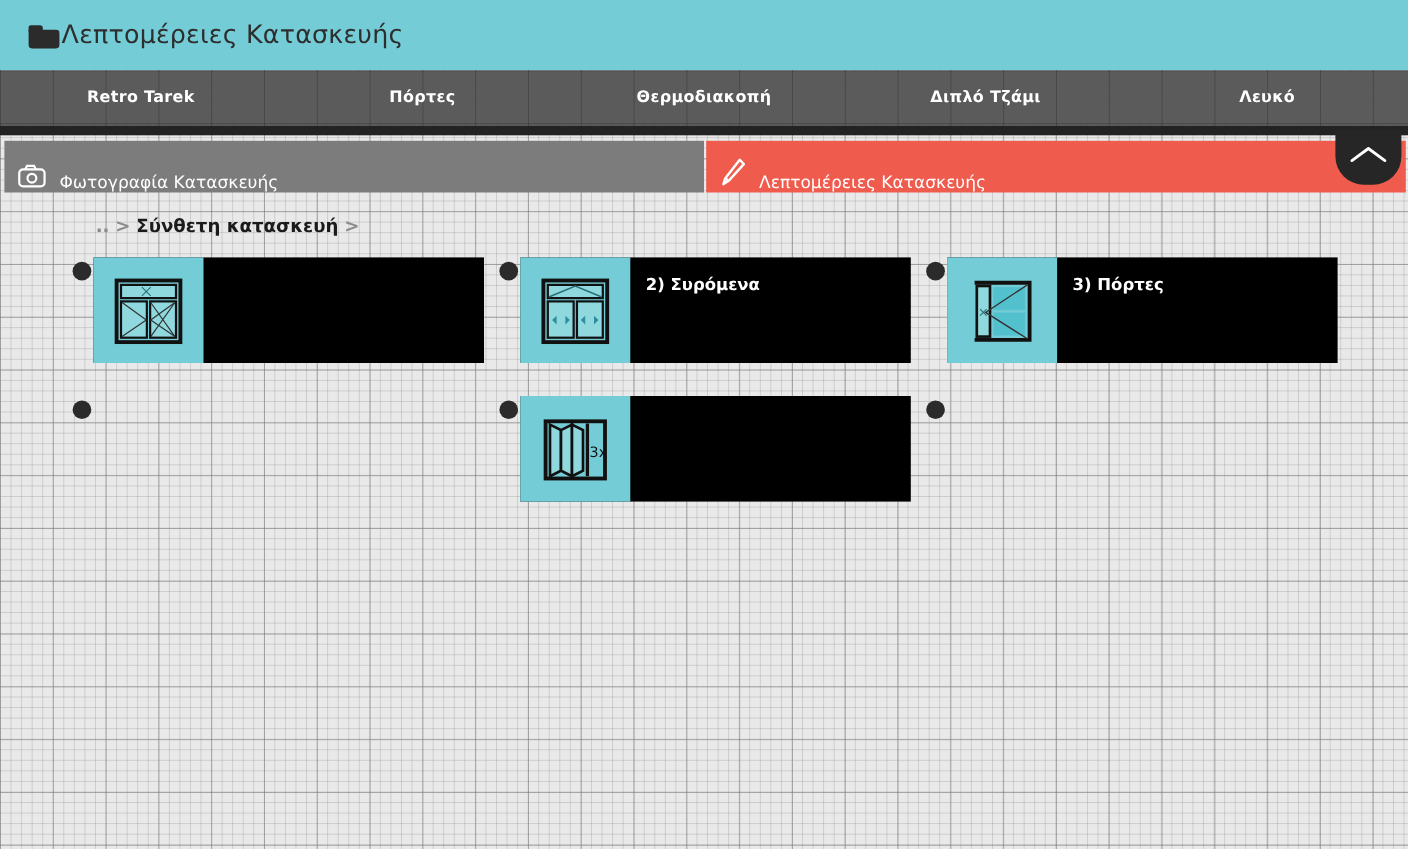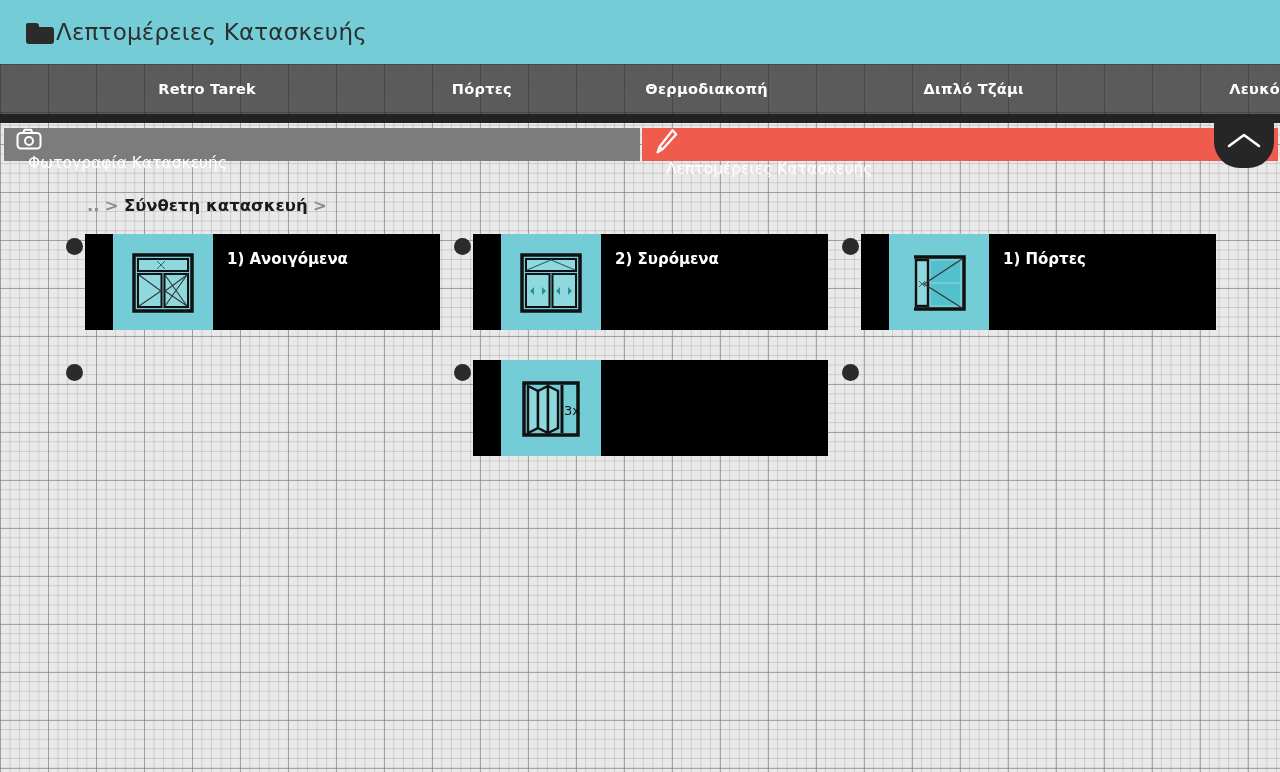--- a/index.html
+++ b/index.html
@@ -79,21 +79,21 @@
       linear-gradient(to right, rgba(30,30,30,0.30) 1px, transparent 1px),
       linear-gradient(to bottom, rgba(30,30,30,0.30) 1px, transparent 1px),
       linear-gradient(to right, rgba(90,90,90,0.45) 1px, transparent 1px),
       linear-gradient(to bottom, rgba(90,90,90,0.45) 1px, transparent 1px);
     background-size: 48px 48px, 48px 48px, 9.6px 9.6px, 9.6px 9.6px;
     display: flex;
     align-items: center;
   }
   #top-nav .nav-item {
     flex: 1 1 0;
-    text-align: right;
+    text-align: center;
     color: #ffffff;
     font-size: 14.5px;
     font-weight: bold;
     letter-spacing: 0.3px;
     white-space: nowrap;
     cursor: pointer;
   }
 
   
   #nav-divider {
@@ -107,26 +107,25 @@
   
   #tab-bar {
     position: absolute;
     left: 0; top: 128px;
     width: 1280px;
     height: 47px;
   }
   .tab {
     position: absolute;
     top: 0;
-    height: 33px;
-    display: flex;
-    align-items: flex-start;
+    height: 47px;
+    display: flex;
+    align-items: flex-end;
     padding-left: 12px;
     cursor: pointer;
-    flex-direction: column;
   }
   #tab-photo {
     left: 4px;
     width: 636px;
     background: #7c7c7c;
   }
   #tab-details {
     left: 642px;
     width: 636px;
     background: #ef5b4c;
@@ -216,21 +215,20 @@
   .item-bullet.col2 { left: 842px; }
 
   .item-thumb {
     flex: 0 0 auto;
     width: 100px;
     height: 96px;
     background: #74cdd6;
     display: flex;
     align-items: center;
     justify-content: center;
-    margin-left: 28px;
   }
   .item-label {
     flex: 1 1 auto;
     color: #ffffff;
     font-size: 15px;
     font-weight: bold;
     padding-left: 14px;
     padding-top: 16px;
     white-space: nowrap;
   }
@@ -302,21 +300,20 @@
           <rect x="8" y="10" width="58" height="56" fill="none" stroke="#111" stroke-width="3.5"></rect>
           <rect x="12" y="14" width="50" height="12" fill="#8fd8de" stroke="#111" stroke-width="2"></rect>
           <path d="M31 16 L39 24 M39 16 L31 24" stroke="#2a6e75" stroke-width="1"></path>
           <rect x="12" y="29" width="23.5" height="33" fill="#8fd8de" stroke="#111" stroke-width="2"></rect>
           <rect x="38.5" y="29" width="23.5" height="33" fill="#8fd8de" stroke="#111" stroke-width="2"></rect>
           <path d="M13 30 L35 46 L13 61" fill="none" stroke="#333" stroke-width="1.1"></path>
           <path d="M61 30 L39 46 L61 61" fill="none" stroke="#333" stroke-width="1.1"></path>
           <path d="M39 30 L61 61 M39 61 L61 30" fill="none" stroke="#333" stroke-width="1.1"></path>
         </svg>
       </div>
-      <div class="item-label">1) Ανοιγόμενα</div>
     </div>
 
     <span class="item-bullet col1"></span>
     <div class="item-card col1">
       <div class="item-thumb">
         <svg width="74" height="74" viewBox="0 0 74 74">
           <rect x="8" y="10" width="58" height="56" fill="none" stroke="#111" stroke-width="3.5"></rect>
           <rect x="12" y="14" width="50" height="12" fill="#8fd8de" stroke="#111" stroke-width="2"></rect>
           <path d="M13 25 L37 15 L61 25" fill="none" stroke="#2a6e75" stroke-width="1.3"></path>
           <rect x="12" y="29" width="23.5" height="33" fill="#8fd8de" stroke="#111" stroke-width="2"></rect>
@@ -335,21 +332,21 @@
       <div class="item-thumb">
         <svg width="74" height="74" viewBox="0 0 74 74">
           <path d="M12 12 L62 12 L62 64 L12 64" fill="none" stroke="#111" stroke-width="3.5"></path>
           <rect x="29" y="16" width="29" height="44" fill="#4dbecb" opacity="0.85"></rect>
           <path d="M29 38 L58 38" stroke="#74cdd6" stroke-width="2"></path>
           <rect x="14" y="15" width="12" height="46" fill="#8fd8de" stroke="#111" stroke-width="2.4"></rect>
           <path d="M17 36 L23 42 M23 36 L17 42" stroke="#2a6e75" stroke-width="1"></path>
           <path d="M60 14 L22 39 L60 63" fill="none" stroke="#333" stroke-width="1.2"></path>
         </svg>
       </div>
-      <div class="item-label">1) Πόρτες</div>
+      <div class="item-label">3) Πόρτες</div>
     </div>
   </div>
 
   <div class="grid-row">
 
     <span class="item-bullet col0"></span>
 
     <span class="item-bullet col1"></span>
     <div class="item-card col1">
       <div class="item-thumb">

